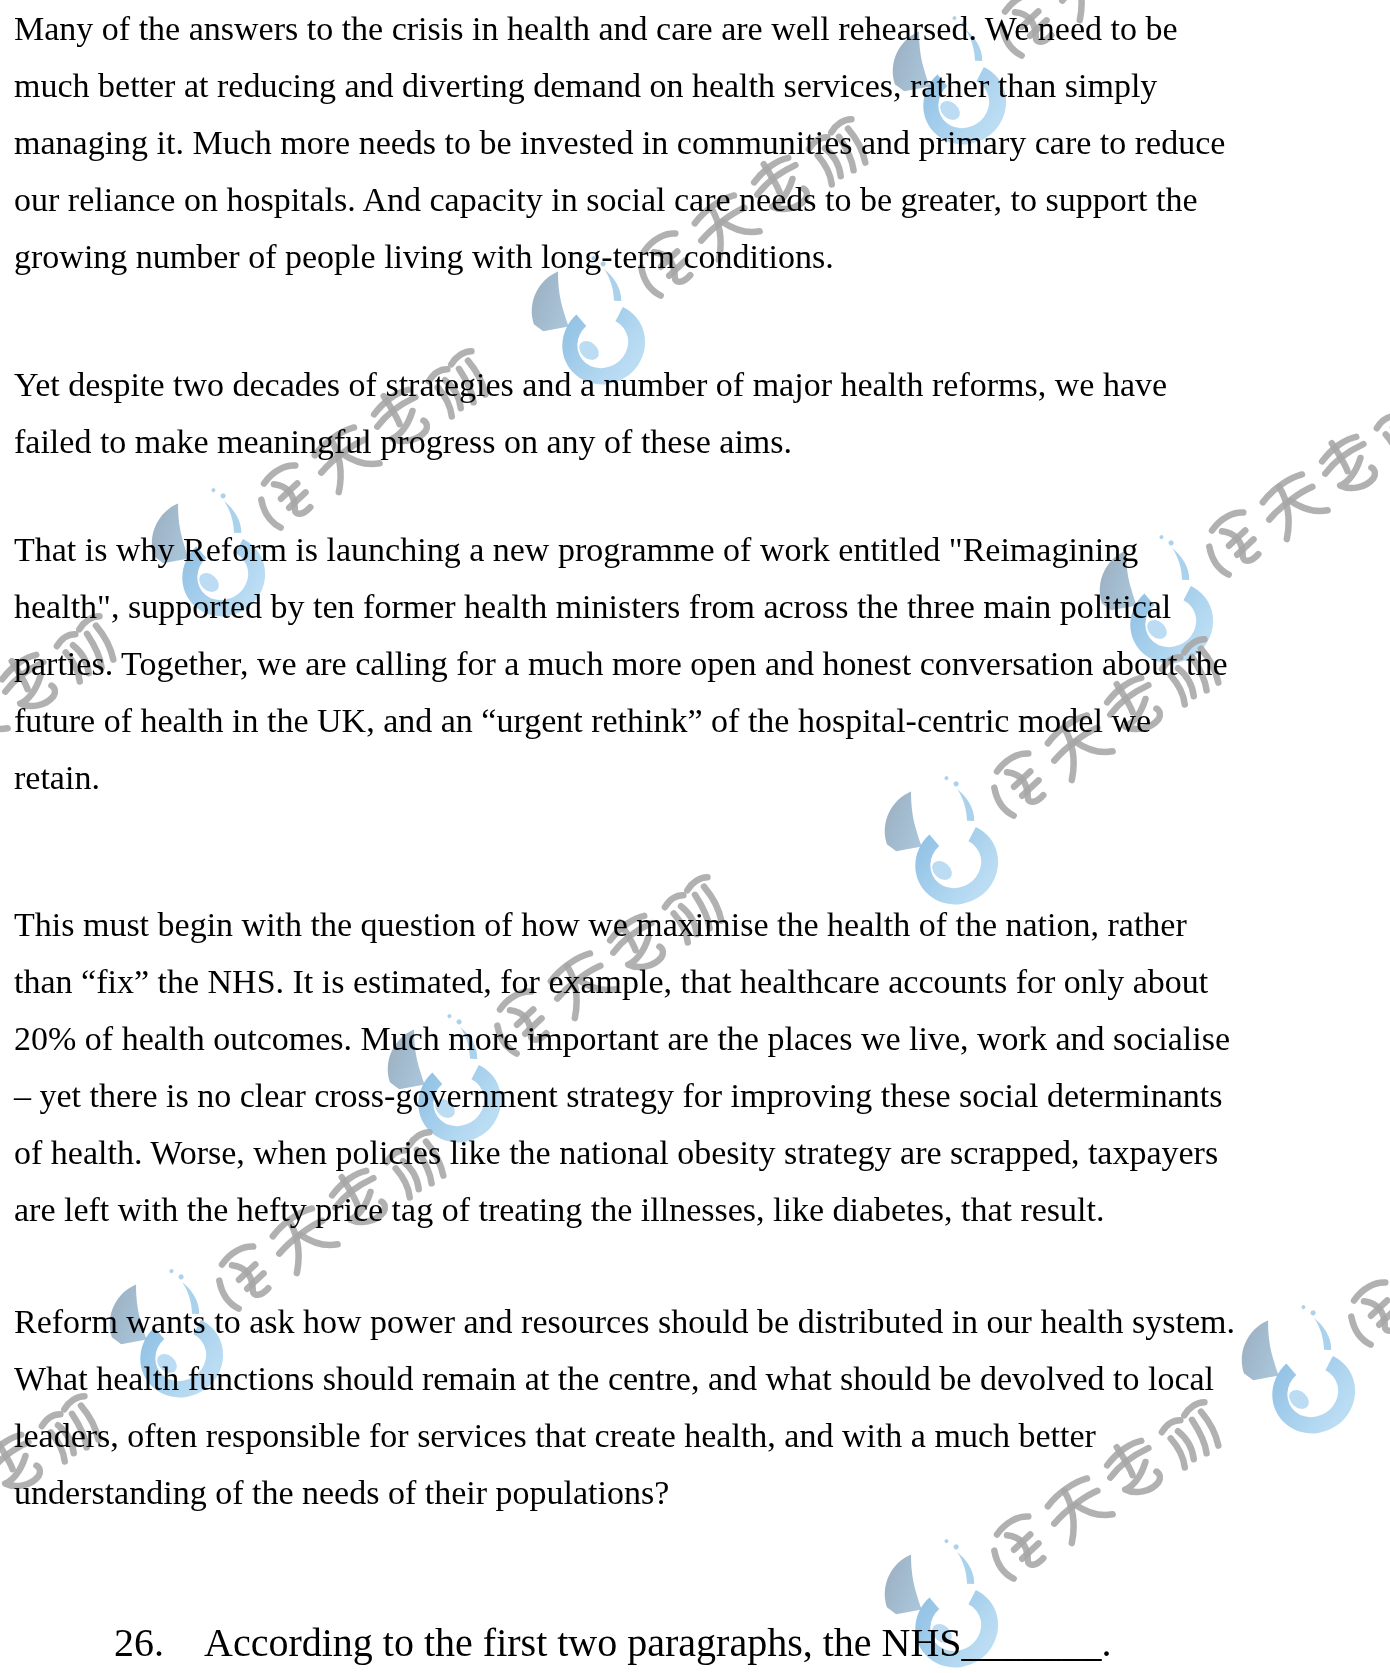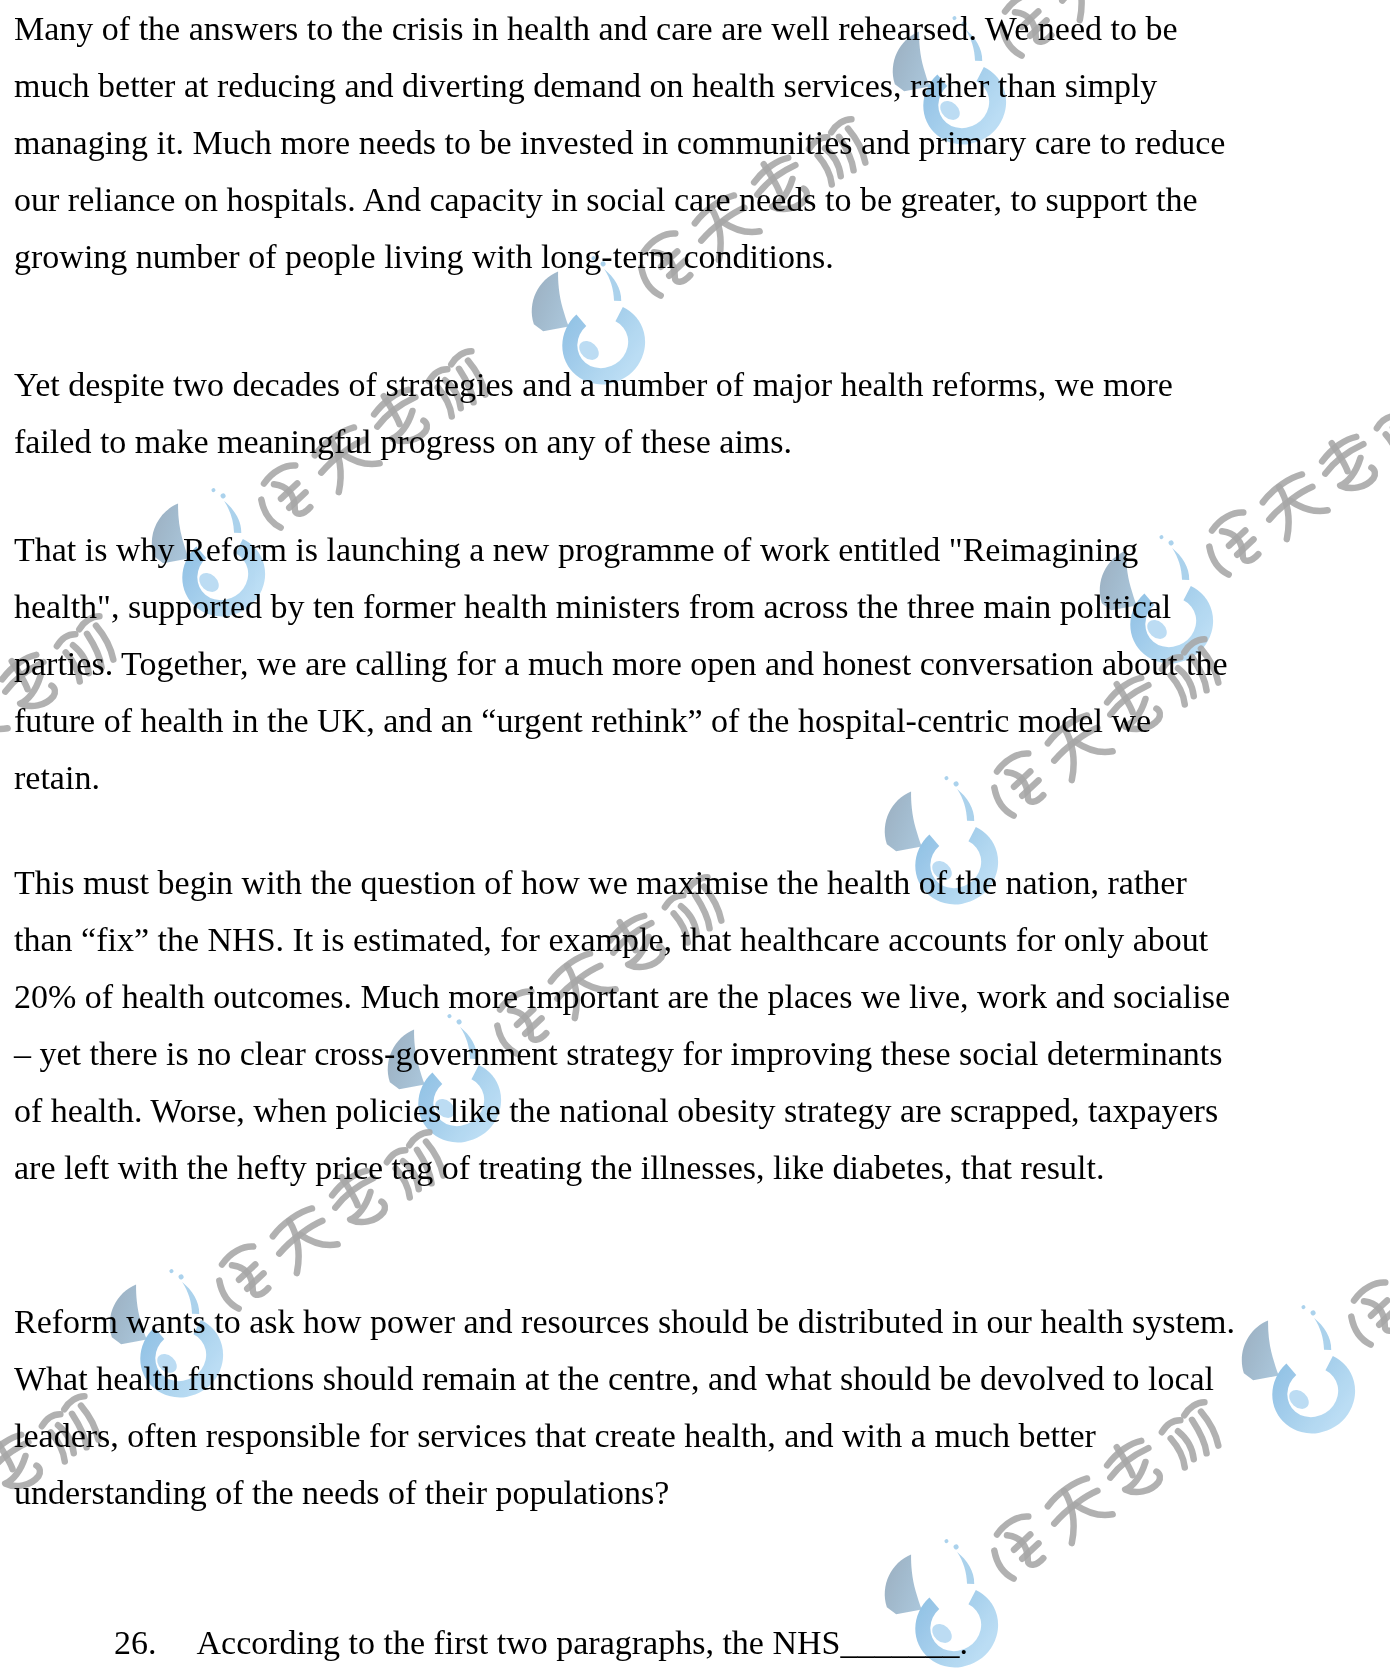--- a/index.html
+++ b/index.html
@@ -29,21 +29,21 @@
     left:14px;
     width:1370px;
     margin:0;
     font-size:34px;
     line-height:57px;
     white-space:pre-line;
   }
   .question{
     position:absolute;
     left:14px;
-    font-size:34px;
+    font-size:40px;
     line-height:57px;
     white-space:nowrap;
   }
   .q-num{margin-left:100px;}
   .q-text{margin-left:40px;}
 </style>
 </head>
 <body>
 
 <div class="page">
@@ -589,28 +589,28 @@
     </svg>
   </div>
     </div>
 
   <main class="doc">
     <p style="top:0px">Many of the answers to the crisis in health and care are well rehearsed. We need to be
 much better at reducing and diverting demand on health services, rather than simply
 managing it. Much more needs to be invested in communities and primary care to reduce
 our reliance on hospitals. And capacity in social care needs to be greater, to support the
 growing number of people living with long-term conditions.</p>
-    <p style="top:356px">Yet despite two decades of strategies and a number of major health reforms, we more
+    <p style="top:356px">Yet despite two decades of strategies and a number of major health reforms, we have
 failed to make meaningful progress on any of these aims.</p>
     <p style="top:521px">That is why Reform is launching a new programme of work entitled "Reimagining
 health", supported by ten former health ministers from across the three main political
 parties. Together, we are calling for a much more open and honest conversation about the
 future of health in the UK, and an “urgent rethink” of the hospital-centric model we
 retain.</p>
-    <p style="top:854px">This must begin with the question of how we maximise the health of the nation, rather
+    <p style="top:896px">This must begin with the question of how we maximise the health of the nation, rather
 than “fix” the NHS. It is estimated, for example, that healthcare accounts for only about
 20% of health outcomes. Much more important are the places we live, work and socialise
 – yet there is no clear cross-government strategy for improving these social determinants
 of health. Worse, when policies like the national obesity strategy are scrapped, taxpayers
 are left with the hefty price tag of treating the illnesses, like diabetes, that result.</p>
     <p style="top:1293px">Reform wants to ask how power and resources should be distributed in our health system.
 What health functions should remain at the centre, and what should be devolved to local
 leaders, often responsible for services that create health, and with a much better
 understanding of the needs of their populations?</p>
 

